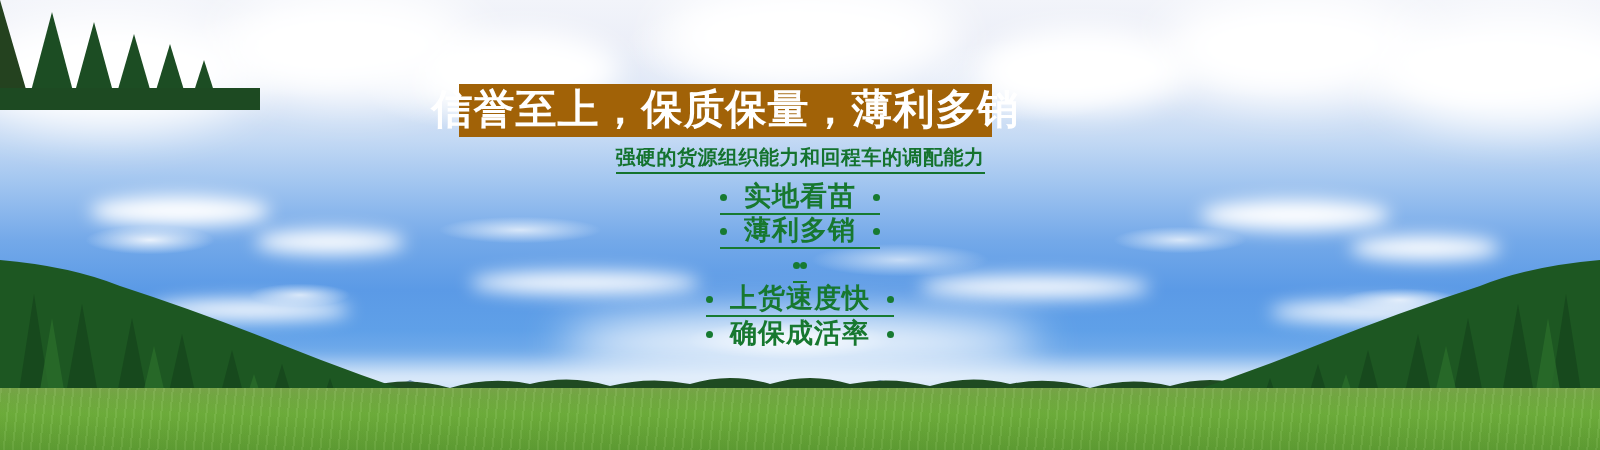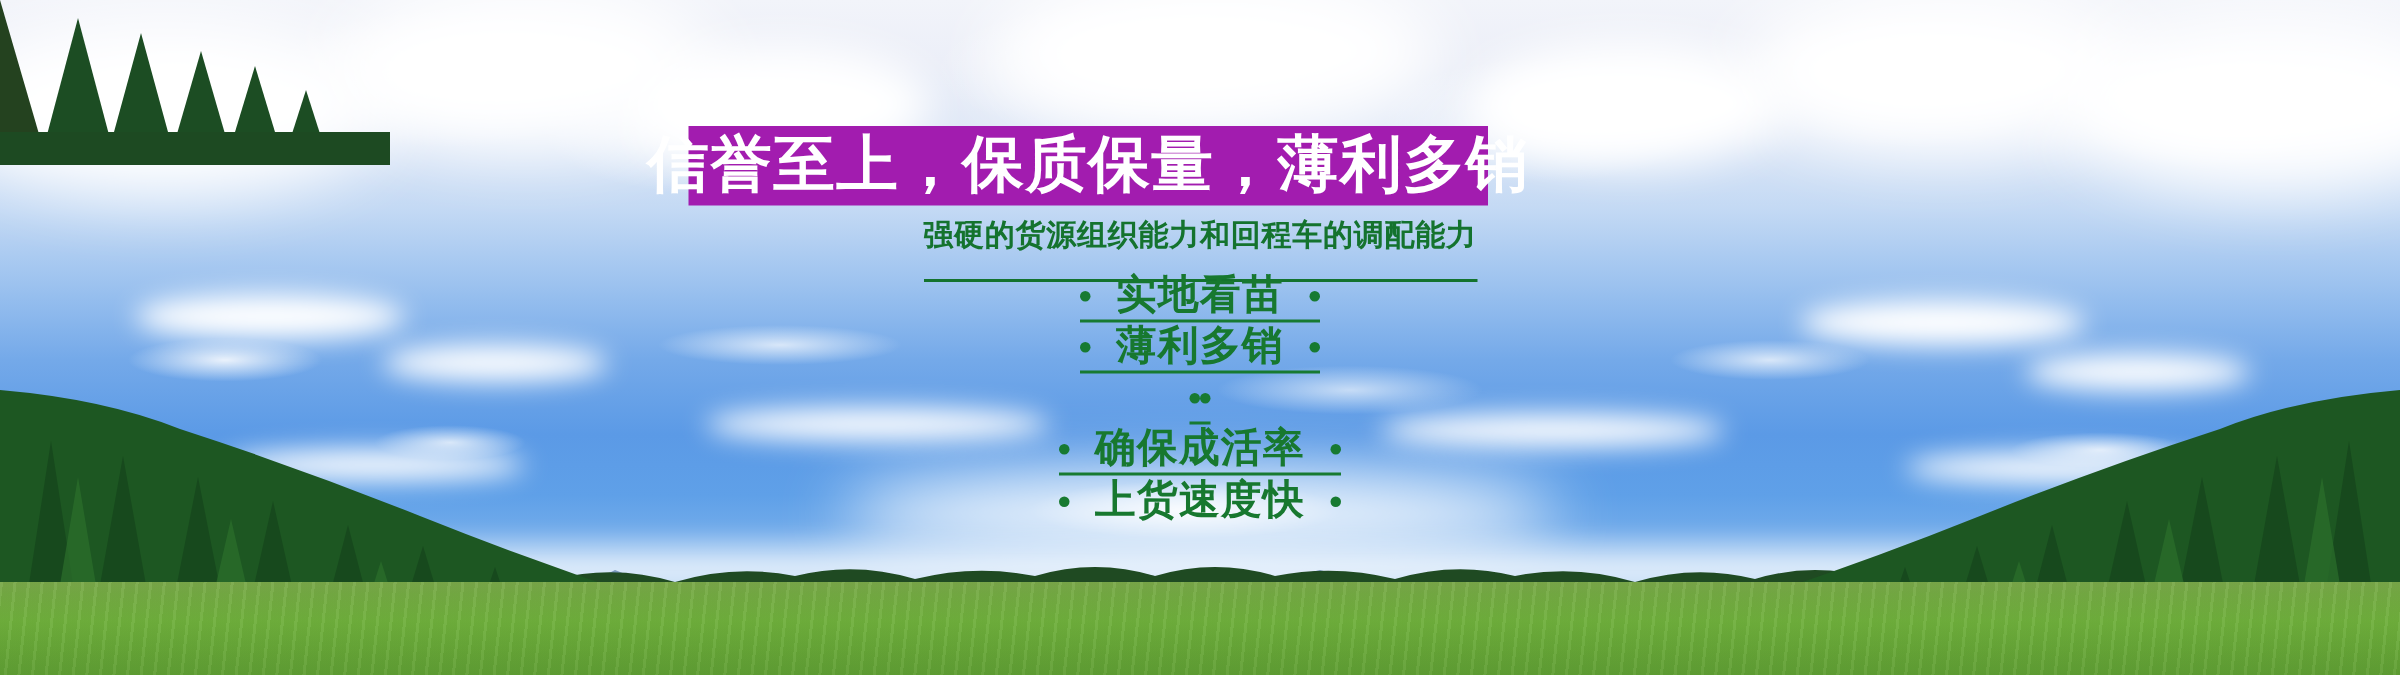--- a/index.html
+++ b/index.html
@@ -81,37 +81,37 @@
   
   .treeline{position:absolute;bottom:0;height:190px;}
   .tree-left{left:0;width:560px;}
   .tree-right{right:0;width:560px;transform:scaleX(-1);}
   .tree-center{left:50%;transform:translateX(-50%);bottom:28px;width:520px;height:110px;}
   .tree-far{position:absolute;left:0;right:0;bottom:46px;height:34px;}
 
   
   .headline-bar{
     position:absolute;left:459px;top:84px;width:533px;height:53px;
-    background:#a21caf;
+    background:#a16207;
     display:flex;align-items:center;justify-content:center;
   }
   .headline-text{
     color:#ffffff;font-weight:bold;font-size:41px;line-height:1;
     letter-spacing:1px;white-space:nowrap;
     transform:translateY(-1px);
   }
 
   
   .subtitle{
     position:absolute;left:0;right:0;top:145px;text-align:center;
   }
   .subtitle-text{
     display:inline-block;color:#14732e;font-weight:bold;font-size:20px;
     line-height:1.2;letter-spacing:.5px;white-space:nowrap;
-    border-bottom:2px solid #14732e;padding-bottom:17px;
+    border-bottom:2px solid #14732e;padding-bottom:3px;
   }
 
   
   .features{
     position:absolute;left:0;right:0;top:181px;
     display:flex;flex-direction:column;align-items:center;
   }
   .feature-row{
     position:relative;display:flex;align-items:center;justify-content:center;
     height:34px;border-bottom:2px solid #177a31;
@@ -263,23 +263,23 @@
       <span class="dot"></span>
       <span class="feature-label">薄利多销</span>
       <span class="dot"></span>
     </div>
     <div class="feature-row">
       <span class="dot"></span>
       <span class="dot"></span>
     </div>
     <div class="feature-row">
       <span class="dot"></span>
+      <span class="feature-label">上货速度快</span>
+      <span class="dot"></span>
+    </div>
+    <div class="feature-row">
+      <span class="dot"></span>
       <span class="feature-label">确保成活率</span>
       <span class="dot"></span>
     </div>
-    <div class="feature-row">
-      <span class="dot"></span>
-      <span class="feature-label">上货速度快</span>
-      <span class="dot"></span>
-    </div>
   </div>
 
 </div>
 
 </body></html>

